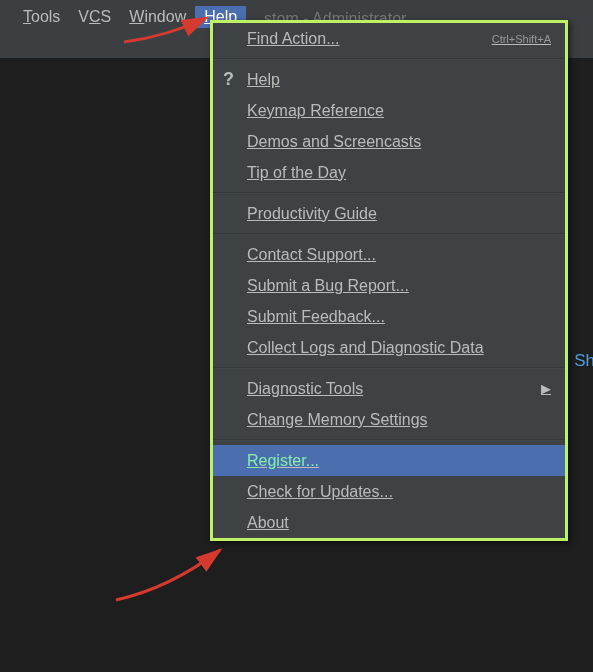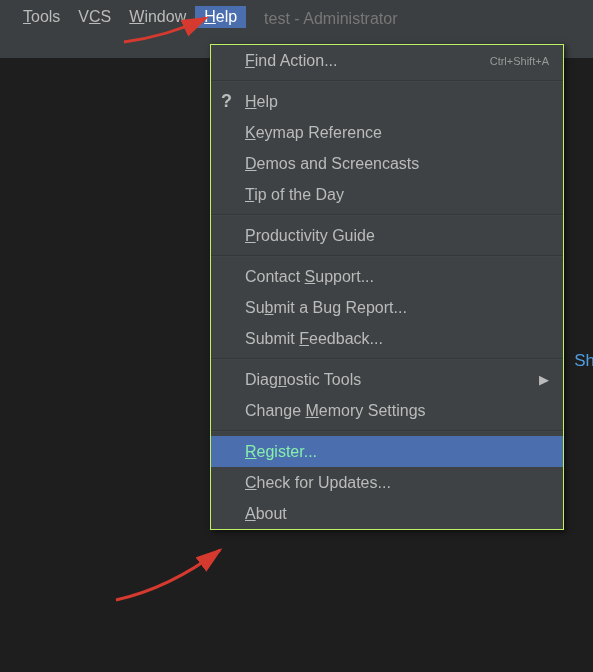--- a/index.html
+++ b/index.html
@@ -45,25 +45,26 @@
   }
   
   .toolbar-strip {
     height: 30px;
     background: #3c3f41;
   }
 
   .dropdown {
     position: absolute;
     left: 210px;
-    top: 44px;
+    top: 20px;
     width: 352px;
     background: #3e4244;
-    border: 1px solid #bef264;
+    border: 3px solid #bef264;
     box-shadow: 2px 2px 6px rgba(0,0,0,0.6);
+    text-decoration: underline;
   }
   .dropdown-row {
     display: flex;
     align-items: center;
     height: 31px;
     padding: 0 14px 0 34px;
     color: #bbbbbb;
     position: relative;
     cursor: default;
   }
@@ -110,21 +111,21 @@
   }
 </style>
 </head>
 <body>
 
 <div class="menubar" id="menubar">
     <div class="menubar-item"><span class="underline-char">T</span>ools</div>
     <div class="menubar-item">V<span class="underline-char">C</span>S</div>
     <div class="menubar-item"><span class="underline-char">W</span>indow</div>
     <div class="menubar-item open"><span class="underline-char">H</span>elp</div>
-    <div class="menubar-title">test - Administrator</div>
+    <div class="menubar-title">stom - Administrator</div>
   </div>
 
 <div class="content-area">
   <div class="toolbar-strip"></div>
   <span class="right-edge-text">Sh</span>
 </div>
 
 <div class="dropdown" id="dropdown">
     <div class="dropdown-row">
       <span><span class="underline-char">F</span>ind Action...</span>
@@ -150,20 +151,23 @@
     </div>
     <div class="sep"></div>
     <div class="dropdown-row">
       <span>Contact <span class="underline-char">S</span>upport...</span>
     </div>
     <div class="dropdown-row">
       <span>Su<span class="underline-char">b</span>mit a Bug Report...</span>
     </div>
     <div class="dropdown-row">
       <span>Submit <span class="underline-char">F</span>eedback...</span>
+    </div>
+    <div class="dropdown-row">
+      <span>Collect Lo<span class="underline-char">g</span>s and Diagnostic Data</span>
     </div>
     <div class="sep"></div>
     <div class="dropdown-row">
       <span>Diag<span class="underline-char">n</span>ostic Tools</span>
       <span class="submenu-arrow">▶</span>
     </div>
     <div class="dropdown-row">
       <span>Change <span class="underline-char">M</span>emory Settings</span>
     </div>
     <div class="sep"></div>

